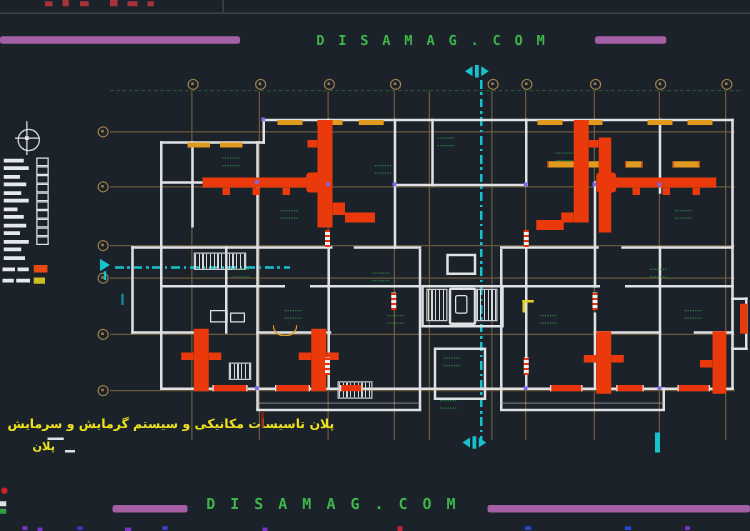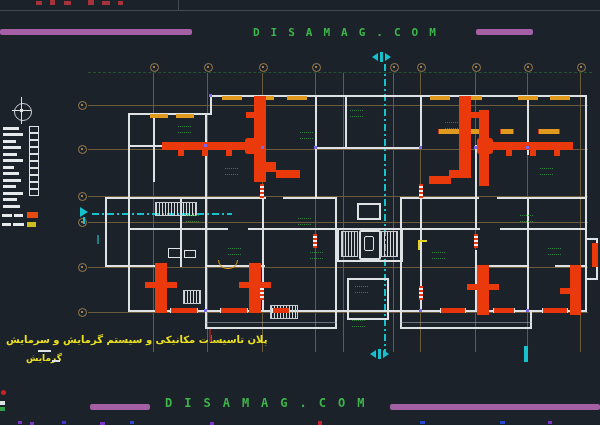--- a/index.html
+++ b/index.html
@@ -281,21 +281,21 @@
   <i class="bar" style="left:2px;top:214px;width:10px"></i>
   <i class="bar" style="left:14px;top:214px;width:9px"></i>
   <i style="left:27px;top:212px;width:11px;height:6px;background:#e84a10"></i>
   <i class="bar" style="left:2px;top:223px;width:9px"></i>
   <i class="bar" style="left:13px;top:223px;width:11px"></i>
   <i style="left:27px;top:222px;width:9px;height:5px;background:#cdbd1e"></i>
 
   <b class="fa" style="left:6px;top:334px;font-size:10px">پلان تاسیسات مکانیکی و سیستم گرمایش و سرمایش</b>
   <i style="left:209px;top:329px;width:2px;height:13px;background:#8b1f1f"></i>
   <i class="w" style="left:38px;top:350px;width:13px;height:2px"></i>
-  <b class="fa" style="left:26px;top:353px;font-size:9px">گرمایش</b>
+  <b class="fa" style="left:26px;top:353px;font-size:9px">پلان</b>
   <i class="w" style="left:52px;top:360px;width:8px;height:2px"></i>
 
   <i style="left:1px;top:390px;width:5px;height:5px;border-radius:50%;background:#cc2024"></i>
   <i class="w" style="left:0;top:401px;width:5px;height:4px"></i>
   <i style="left:0;top:407px;width:5px;height:4px;background:#2f9e44"></i>
   <i class="pbar" style="left:90px;top:404px;width:60px"></i>
   <i class="pbar" style="left:390px;top:404px;width:210px"></i>
   <b class="wm" style="left:165px;top:396px;font-size:12px;letter-spacing:12px">DISAMAG.COM</b>
   <i style="left:18px;top:421px;width:4px;height:3px;background:#7a35c8"></i>
   <i style="left:30px;top:422px;width:4px;height:3px;background:#7a35c8"></i>

